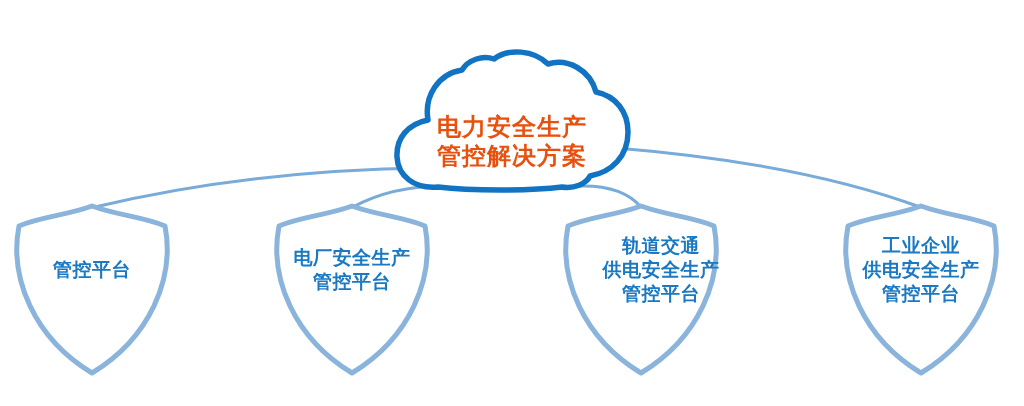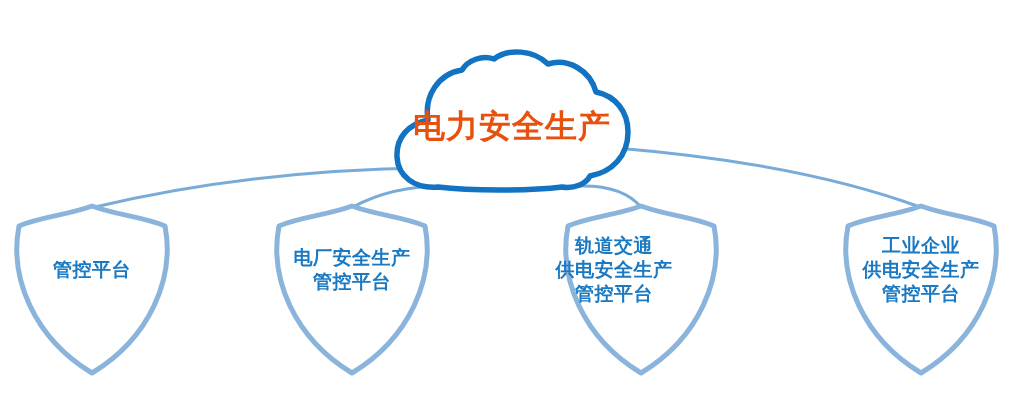--- a/index.html
+++ b/index.html
@@ -36,21 +36,21 @@
     stroke-linejoin: round;
     stroke-linecap: round;
   }
   .cloud-title {
     position: absolute;
     left: 402px;
     top: 112px;
     width: 220px;
     text-align: center;
     font-weight: bold;
-    font-size: 32px;
+    font-size: 24px;
     line-height: 29px;
     letter-spacing: 1px;
     color: var(--cloud-title, #e8500e);
   }
   .shield-label {
     position: absolute;
     top: 226px;
     height: 88px;
     width: 170px;
     display: flex;
@@ -58,21 +58,21 @@
     justify-content: center;
     text-align: center;
     font-weight: bold;
     font-size: 19px;
     line-height: 24px;
     letter-spacing: 0.5px;
     color: var(--shield-text, #1a79c2);
   }
   .shield-label.pos-1 { left: 7px; }
   .shield-label.pos-2 { left: 267px; }
-  .shield-label.pos-3 { left: 529px; }
+  .shield-label.pos-3 { left: 576px; }
   .shield-label.pos-4 { left: 836px; font-family: Liberation Serif, serif; }
 </style>
 </head>
 <body>
 
 <div class="canvas">
 
   <svg class="art" viewBox="0 0 1024 406" aria-hidden="true">
     <defs>
       <path id="shield-shape" d="M0 0 C-24 9 -52 11 -73 20 C-83 72 -58 132 0 167 C58 132 83 72 73 20 C52 11 24 9 0 0 Z"></path>
@@ -96,20 +96,21 @@
              C508 48 534 50 548 64
              C568 58 590 70 596 92
              C616 96 628 112 628 132
              C628 156 612 172 590 176
              C586 184 574 189 562 187
              C530 191 470 191 438 187 Z"></path>
   </svg>
 
   <div class="cloud-title">
     <div>电力安全生产</div>
+    <div>管控解决方案</div>
   </div>
 
   <div class="shield-label pos-1">
     <div>管控平台</div>
   </div>
 
   <div class="shield-label pos-2">
     <div>电厂安全生产</div>
     <div>管控平台</div>
   </div>

